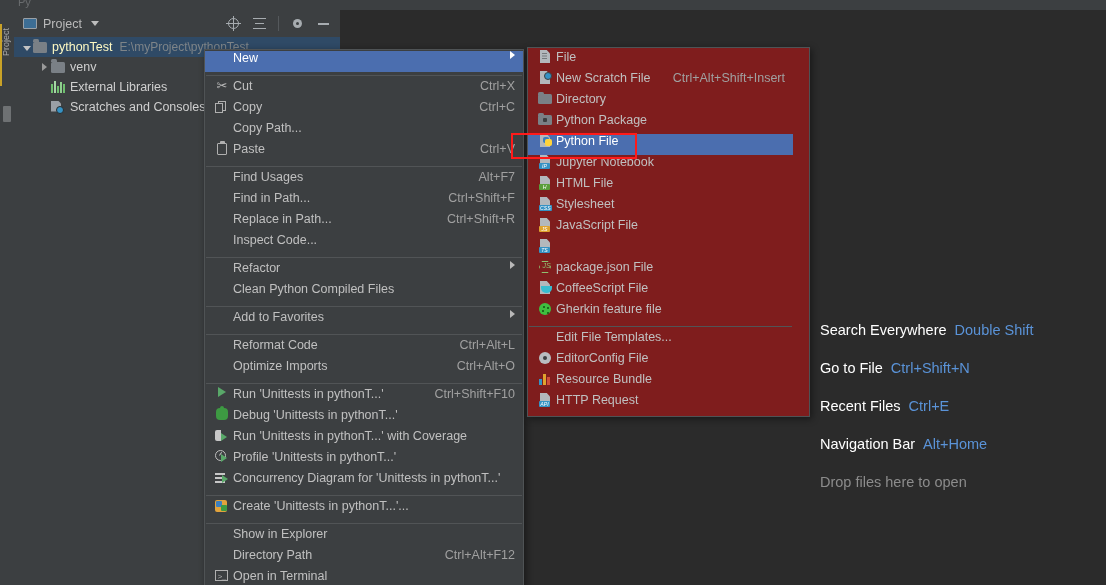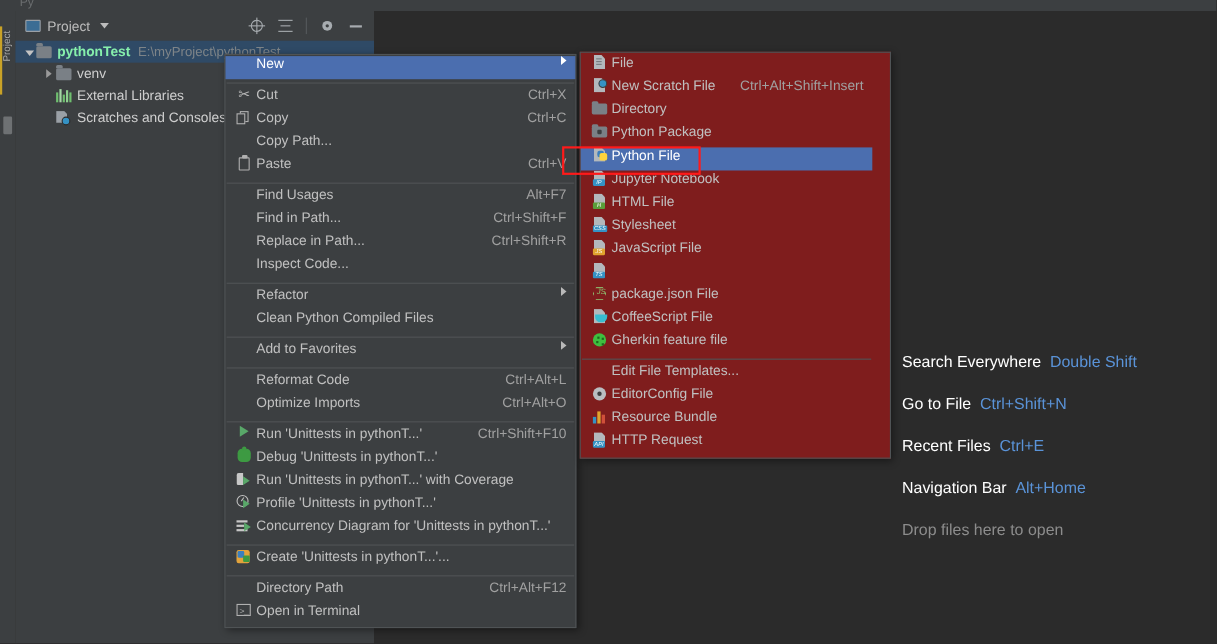--- a/index.html
+++ b/index.html
@@ -74,21 +74,21 @@
 
   
   #tree{position:absolute;left:0;top:27px;width:326px;}
   .tree-row{height:20px;display:flex;align-items:center;font-size:12.5px;padding-left:6px;white-space:nowrap;}
   .tree-row.selected{background:#2f4a66;}
   .tw{width:13px;display:inline-block;text-align:center;}
   .tri-down{width:0;height:0;border-left:4.5px solid transparent;border-right:4.5px solid transparent;border-top:5px solid #c3c3c3;display:inline-block;}
   .tri-right{width:0;height:0;border-top:4.5px solid transparent;border-bottom:4.5px solid transparent;border-left:5px solid #9a9a9a;display:inline-block;}
   .folder-ic{width:14px;height:11px;background:#7a8086;border-radius:1.5px;position:relative;display:inline-block;margin-right:5px;}
   .folder-ic:before{content:"";position:absolute;left:0;top:-2.5px;width:6px;height:3px;background:#7a8086;border-radius:1.5px 1.5px 0 0;}
-  .lbl-bold{font-weight:bold;color:#86efac;}
+  .lbl-bold{font-weight:normal;color:#fef9c3;}
   .lbl{color:#cfcfcf;}
   .path-muted{color:#7e8488;margin-left:7px;font-size:12px;}
   .lib-ic{display:inline-block;margin-right:5px;width:14px;height:12px;position:relative;}
   .lib-ic i{position:absolute;bottom:0;width:2px;background:#7bc67b;}
   .scratch-ic{display:inline-block;margin-right:5px;width:14px;height:13px;position:relative;}
   .scratch-ic .pg{position:absolute;left:0;top:0;width:10px;height:11px;background:#9aa0a6;clip-path:polygon(0 0,70% 0,100% 28%,100% 100%,0 100%);}
   .scratch-ic .cl{position:absolute;left:5px;top:5px;width:8px;height:8px;border-radius:50%;background:#3592c4;border:1px solid #2b2b2b;box-sizing:border-box;}
 
   
   #hints{position:absolute;left:820px;top:322px;width:286px;}
@@ -428,20 +428,24 @@
           <i class="py"></i>
         </span>
       </span>
     <span class="txt">Create 'Unittests in pythonT...'...</span>
   </div>
 
   <div class="msep"></div>
 
   <div class="mi">
     <span class="gutter"></span>
+    <span class="txt">Show in Explorer</span>
+  </div>
+  <div class="mi">
+    <span class="gutter"></span>
     <span class="txt">Directory Path</span>
     <span class="acc">Ctrl+Alt+F12</span>
   </div>
   <div class="mi">
     <span class="gutter">
         <span class="g g-term">
           <i class="bx"></i>
           <i class="ar">&gt;_</i>
         </span>
       </span>

